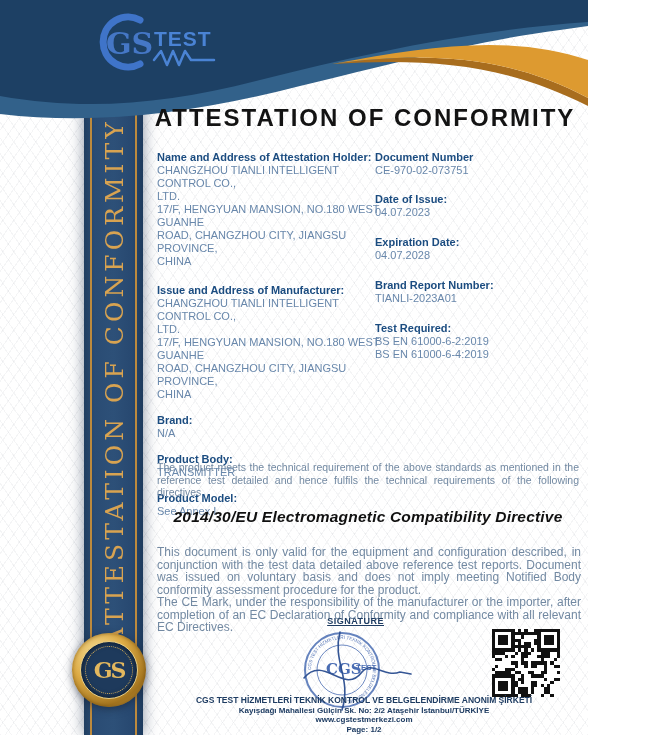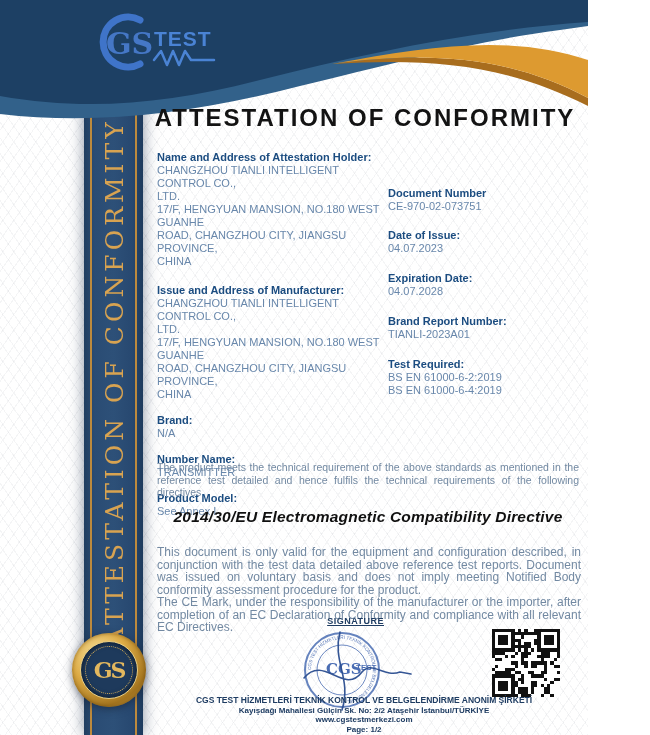--- a/index.html
+++ b/index.html
@@ -50,21 +50,21 @@
     position:absolute;inset:0;display:flex;align-items:center;justify-content:center;
     font-family:"DejaVu Serif","Liberation Serif",serif;font-weight:bold;
     color:#e2b75e;font-size:22px;letter-spacing:-2px;
   }
   
   .title{
     position:absolute;left:150px;top:104px;width:430px;margin:0;text-align:center;
     font-size:24px;font-weight:bold;letter-spacing:2px;color:#131313;
   }
   .col-left{position:absolute;left:157px;top:150px;width:228px;}
-  .col-right{position:absolute;left:388px;top:150px;width:195px;margin-top:36px;}
+  .col-right{position:absolute;left:375px;top:150px;width:195px;}
   .field{margin-bottom:13px;}
   .field-label{font-size:11px;font-weight:bold;color:#1b4c80;line-height:14px;}
   .field-value{font-size:11px;color:#6887ab;line-height:13px;white-space:pre-line;}
   .f-holder{margin-bottom:15px;}
   .f-manu{margin-bottom:12px;}
   .f-brand{margin-bottom:12px;}
   .f-pname{margin-bottom:12px;}
   .statement{
     position:absolute;left:157px;top:461px;width:422px;margin:0;
     font-size:10.5px;line-height:12.5px;color:#7289a2;text-align:justify;
@@ -147,21 +147,21 @@
 LTD.
 17/F, HENGYUAN MANSION, NO.180 WEST GUANHE
 ROAD, CHANGZHOU CITY, JIANGSU PROVINCE,
 CHINA</div>
       </div>
       <div class="field f-brand">
         <div class="field-label">Brand:</div>
         <div class="field-value">N/A</div>
       </div>
       <div class="field f-pname">
-        <div class="field-label">Number Name:</div>
+        <div class="field-label">Product Body:</div>
         <div class="field-value">TRANSMITTER</div>
       </div>
       <div class="field">
         <div class="field-label">Product Model:</div>
         <div class="field-value">See Annex I</div>
       </div>
     </div>
 
     <div class="col-right">
       <div class="field" style="margin-bottom:15px">

